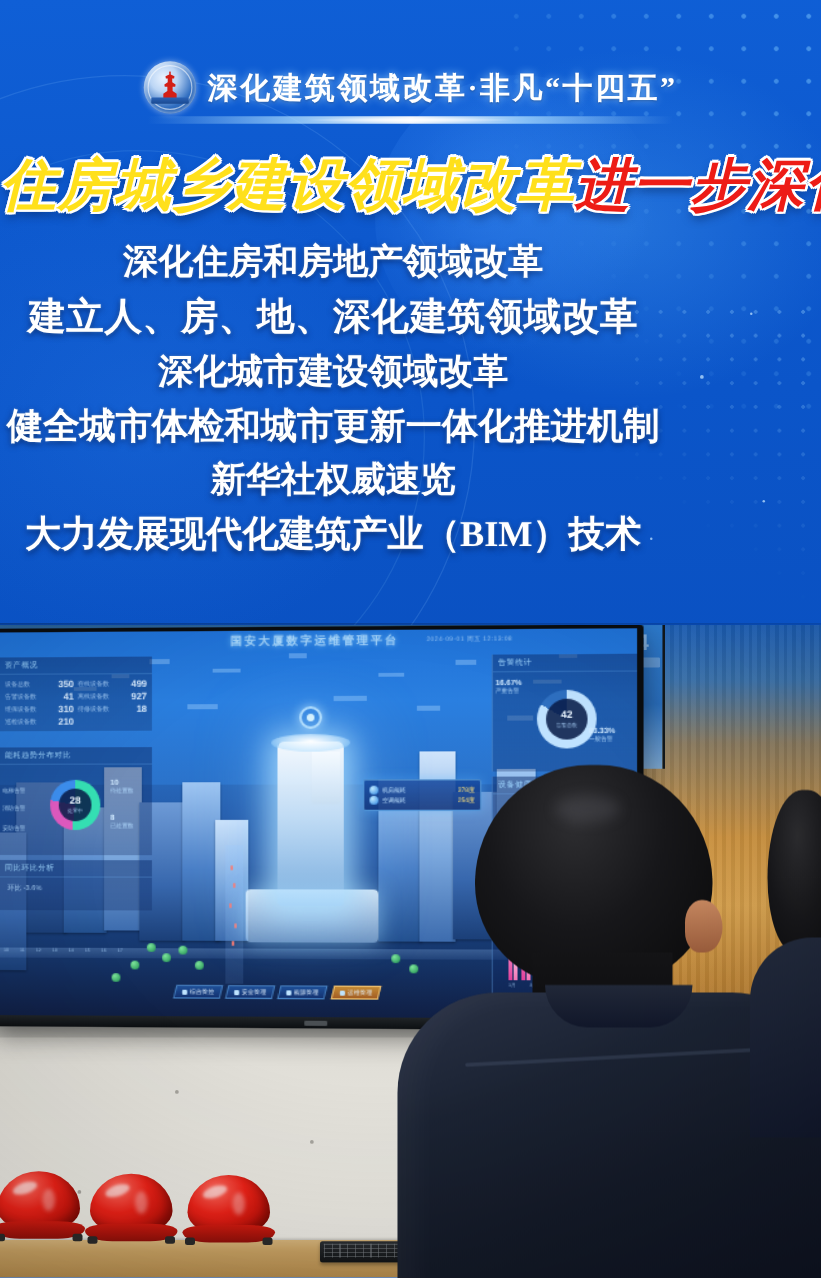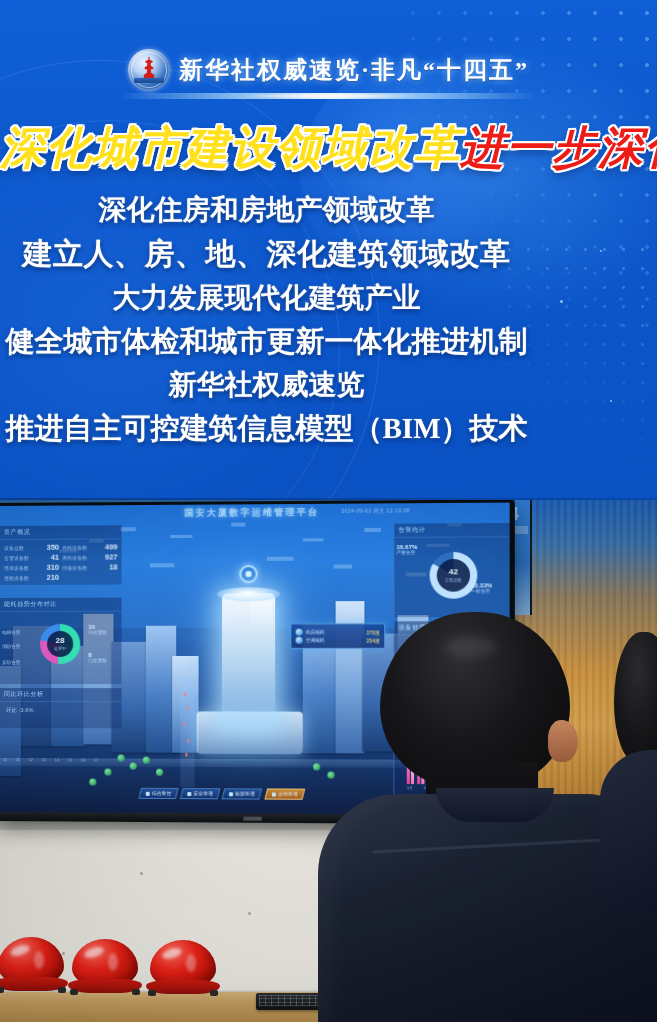--- a/index.html
+++ b/index.html
@@ -402,35 +402,35 @@
     <div class="speck" style="left:610px;top:400px;width:2px;height:2px;"></div>
     <div class="speck" style="left:70px;top:430px;width:2px;height:2px;"></div>
   </div>
 
   <div class="header">
     <div class="logo">
       <div class="ring"></div>
       <div class="pagoda"></div>
       <div class="bar"></div>
     </div>
-    <div class="header-title">新华社权威速览·非凡“十四五”</div>
+    <div class="header-title">深化建筑领域改革·非凡“十四五”</div>
   </div>
   <div class="divider"></div>
 
   <div class="main-title">
-    <span class="mt-yellow">深化城市建设领域改革</span><span class="mt-red">进一步深化</span>
+    <span class="mt-yellow">住房城乡建设领域改革</span><span class="mt-red">进一步深化</span>
   </div>
 
   <div class="lines">
     <div class="line l-sz-a">深化住房和房地产领域改革</div>
     <div class="line l-sz-b">建立人、房、地、深化建筑领域改革</div>
-    <div class="line l-sz-c">大力发展现代化建筑产业</div>
+    <div class="line l-sz-c">深化城市建设领域改革</div>
     <div class="line l-sz-d">健全城市体检和城市更新一体化推进机制</div>
     <div class="line l-sz-e">新华社权威速览</div>
-    <div class="line l-sz-f">推进自主可控建筑信息模型（BIM）技术</div>
+    <div class="line l-sz-f">大力发展现代化建筑产业（BIM）技术</div>
   </div>
 
   <div class="photo">
 
     <div class="wall-wood"></div>
     <div class="wall-upper"></div>
     <div class="wall-white"></div>
     <div class="wall-speck" style="left:140px;top:372px;"></div>
     <div class="wall-speck" style="left:248px;top:412px;"></div>
     <div class="wall-speck" style="left:62px;top:452px;"></div>

